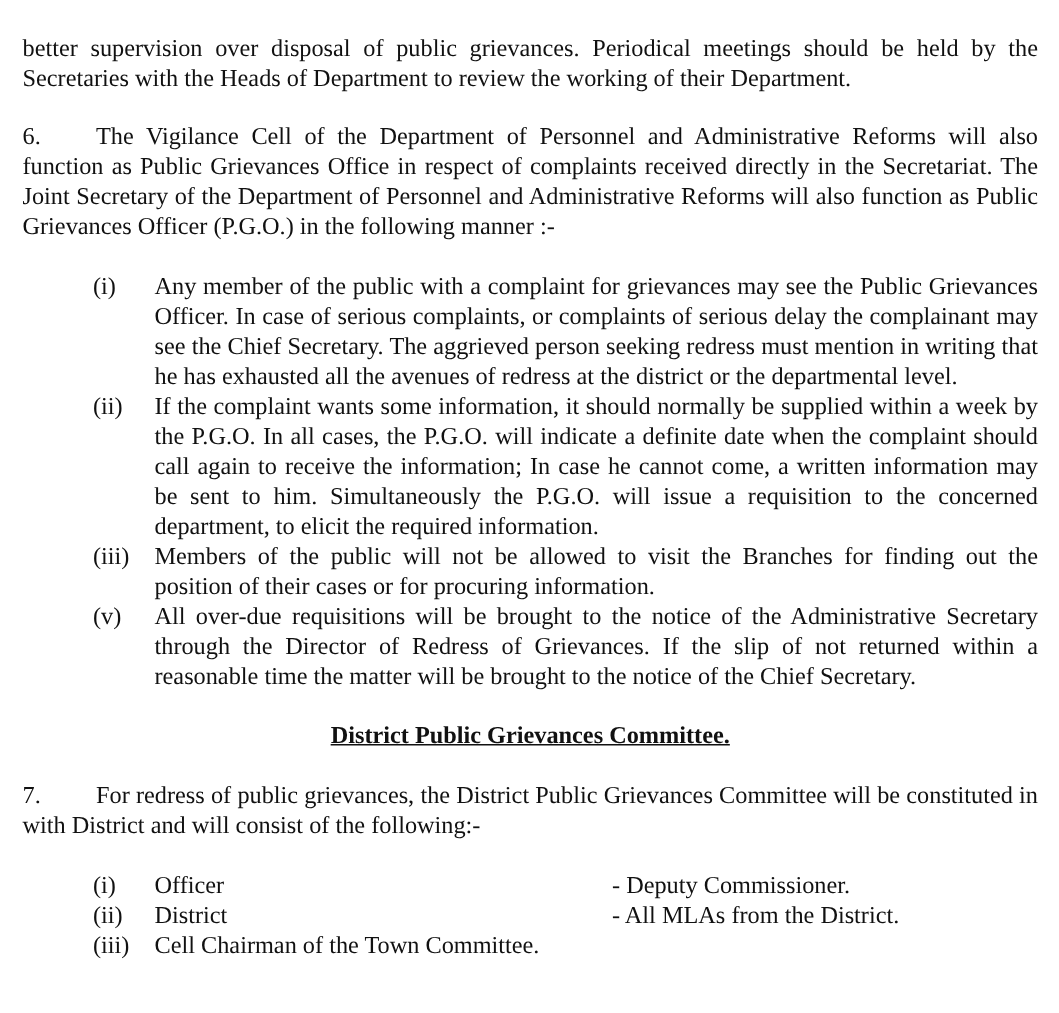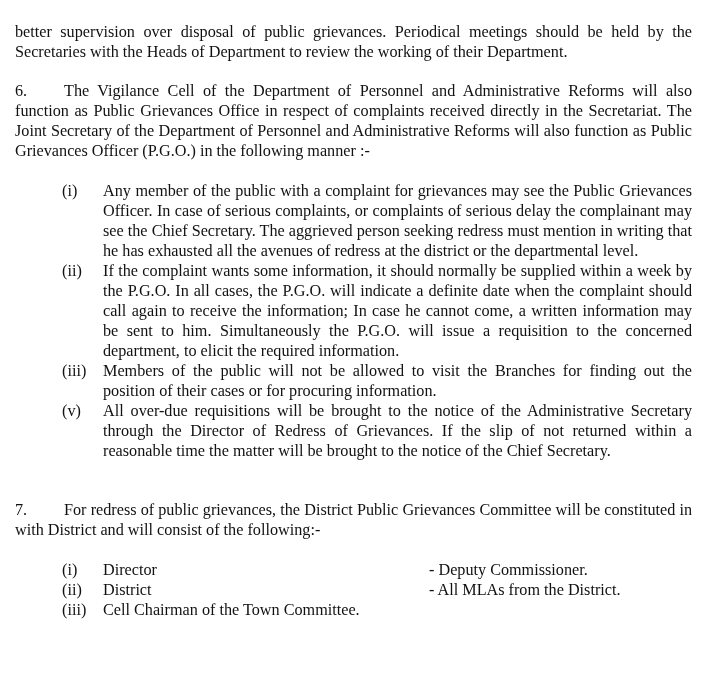--- a/index.html
+++ b/index.html
@@ -16,21 +16,21 @@
   .li { position: relative; padding-left: 88px; text-align: justify; }
   .li-num { position: absolute; left: 47px; top: 0; }
   .heading {
     text-align: center; font-weight: bold; text-decoration: underline;
     margin: 0;
   }
   .members { position: relative; }
   .mrow { position: relative; height: 20px; }
   .mrow .li-num { left: 47px; }
   .mrow .mlabel { position: absolute; left: 88px; }
-  .mrow .mvalue { position: absolute; left: 414px; }
+  .mrow .mvalue { position: absolute; left: 393px; }
 </style>
 </head>
 <body>
 
 <div class="page">
 
   <p class="para">better supervision over disposal of public grievances. Periodical meetings should be held by the Secretaries with the Heads of Department to review the working of their Department.</p>
 
   <div class="gap"></div>
 
@@ -52,31 +52,32 @@
       <span>Members of the public will not be allowed to visit the Branches for finding out the position of their cases or for procuring information.</span>
     </li>
     <li class="li">
       <span class="li-num">(v)</span>
       <span>All over-due requisitions will be brought to the notice of the Administrative Secretary through the Director of Redress of Grievances. If the slip of not returned within a reasonable time the matter will be brought to the notice of the Chief Secretary.</span>
     </li>
   </ul>
 
   <div style="height:19px"></div>
 
+  <p class="heading">District Public Grievances Committee.</p>
 
   <div style="height:20px"></div>
 
   <p class="para"><span class="para-num">7.</span><span>For redress of public grievances, the District Public Grievances Committee will be constituted in with District and will consist of the following:-</span></p>
 
   <div style="height:20px"></div>
 
   <div class="members">
     <div class="mrow">
       <span class="li-num">(i)</span>
-      <span class="mlabel">Director</span>
+      <span class="mlabel">Officer</span>
       <span class="mvalue">-  Deputy Commissioner.</span>
     </div>
     <div class="mrow">
       <span class="li-num">(ii)</span>
       <span class="mlabel">District</span>
       <span class="mvalue">- All MLAs  from the District.</span>
     </div>
     <div class="mrow">
       <span class="li-num">(iii)</span>
       <span class="mlabel">Cell Chairman of the Town Committee.</span>

